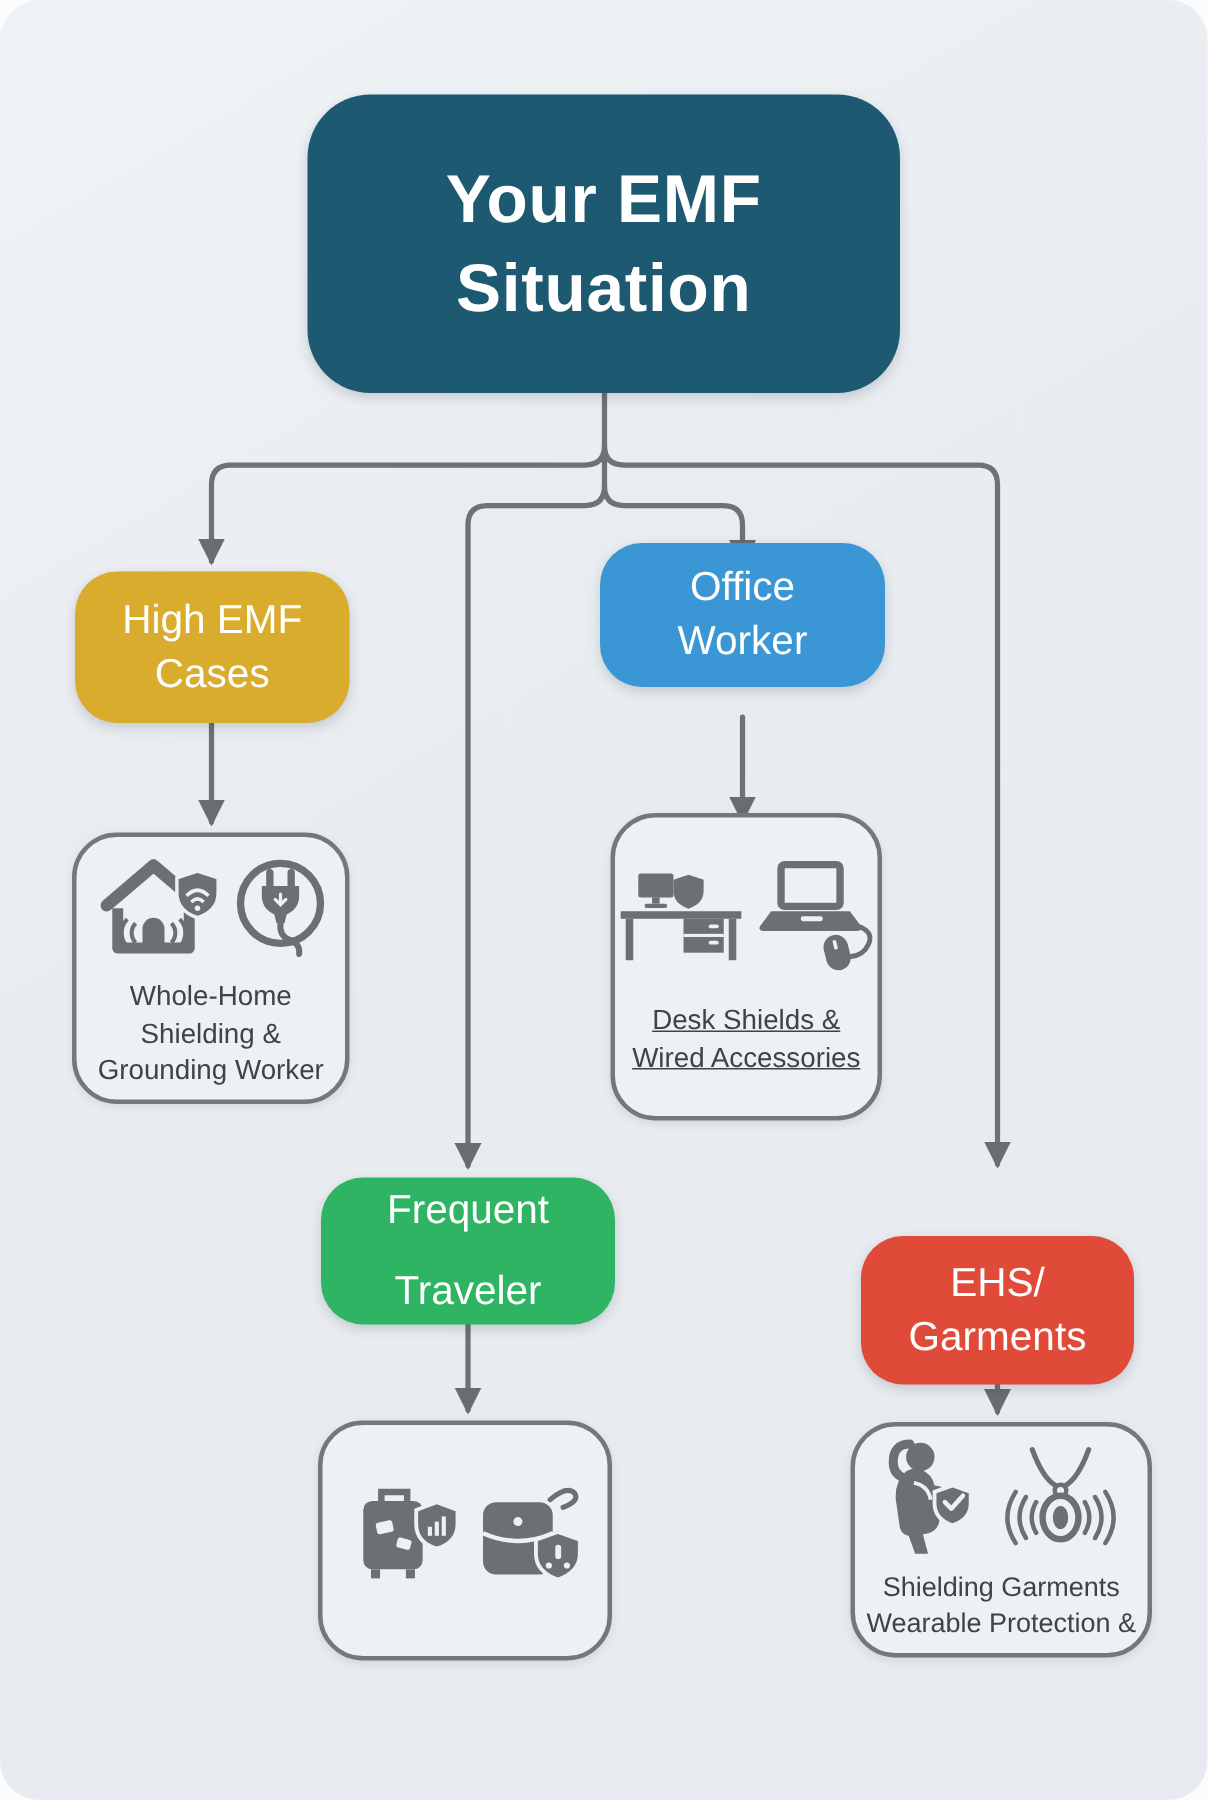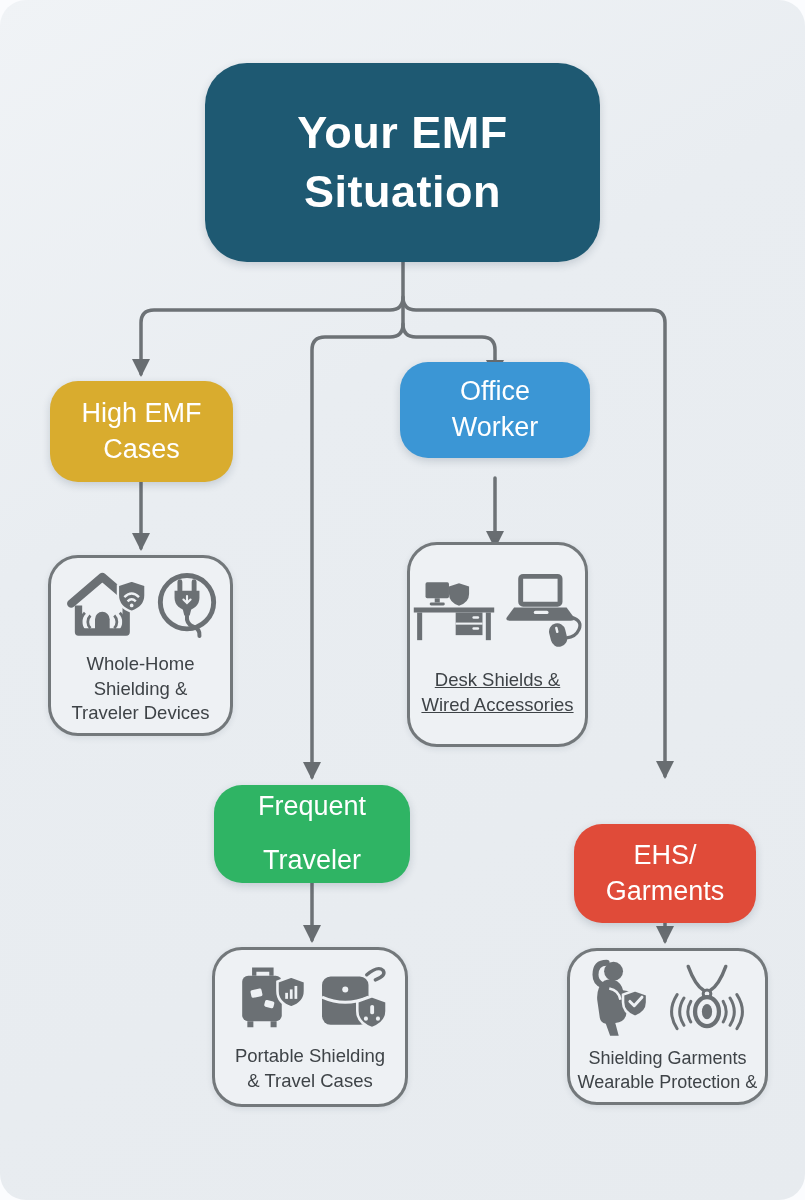--- a/index.html
+++ b/index.html
@@ -115,21 +115,21 @@
           <path d="M28,14 v10 M44,14 v10" stroke="#6b7074" stroke-width="5.5" stroke-linecap="round"></path>
           <path d="M22,24 h28 v8 a14,14 0 0 1 -28,0 Z" fill="#6b7074"></path>
           <path d="M31,44 h10 l-2,8 h-6 Z" fill="#6b7074"></path>
           <path d="M36,30 v6 M32,34 l4,4 4,-4" fill="none" stroke="#eef1f4" stroke-width="2.4" stroke-linecap="round"></path>
           <path d="M36,52 q-1,9 6,12 q9,3 8,11" fill="none" stroke="#6b7074" stroke-width="4.5" stroke-linecap="round"></path>
         </svg>
       </div>
       <div class="caption">
         <span>Whole-Home</span>
         <span>Shielding &amp;</span>
-        <span>Traveler Devices</span>
+        <span>Grounding Worker</span>
       </div>
     </div>
 
     <div class="leaf l2">
       <div class="icons">
         <svg width="84" height="62" viewBox="0 0 100 74">
           <rect x="16" y="4" width="28" height="19" rx="2" fill="#6b7074"></rect>
           <rect x="27" y="23" width="6" height="5" fill="#6b7074"></rect>
           <rect x="21" y="28" width="18" height="3.5" rx="1.7" fill="#6b7074"></rect>
           <path d="M56,5 l12,4 v9 q0,10 -12,14 q-12,-4 -12,-14 v-9 Z" fill="#6b7074"></path>
@@ -176,24 +176,20 @@
           <path d="M62,16 q13,-11 19,-5 q4,6 -9,11" fill="none" stroke="#6b7074" stroke-width="4" stroke-linecap="round"></path>
           <rect x="10" y="18" width="54" height="56" rx="10" fill="#6b7074"></rect>
           <path d="M10,42 q27,12 54,0" fill="none" stroke="#eef1f4" stroke-width="3.5"></path>
           <circle cx="37" cy="33" r="3.5" fill="#eef1f4"></circle>
           <path d="M68,41 l17,6 v11 q0,14 -17,20 q-17,-6 -17,-20 v-11 Z" fill="#6b7074" stroke="#eef1f4" stroke-width="3"></path>
           <rect x="66" y="51" width="4.5" height="11" rx="2.2" fill="#eef1f4"></rect>
           <circle cx="61" cy="67" r="2.4" fill="#eef1f4"></circle>
           <circle cx="75" cy="67" r="2.4" fill="#eef1f4"></circle>
         </svg>
       </div>
-      <div class="caption">
-        <span>Portable Shielding</span>
-        <span>&amp; Travel Cases</span>
-      </div>
     </div>
 
     <div class="leaf l4">
       <div class="icons">
         <svg width="74" height="80" viewBox="0 0 86 92">
           <circle cx="39" cy="15" r="11" fill="#6b7074"></circle>
           <path d="M31,5 q-13,0 -13,14 q0,9 8,12" fill="none" stroke="#6b7074" stroke-width="7" stroke-linecap="round"></path>
           <path d="M28,26 q-9,8 -8,22 l3,21 q1,6 7,7 l5,14 h10 l-4,-15 q12,-1 13,-12 l1,-7 q9,-2 8,-10 q-2,-8 -13,-9 q-2,-9 -10,-12 q-6,-2 -12,1 Z" fill="#6b7074"></path>
           <path d="M34,35 q11,2 13,13" fill="none" stroke="#eef1f4" stroke-width="3"></path>
           <path d="M64,37 l14,5 v9 q0,12 -14,17 q-14,-5 -14,-17 v-9 Z" fill="#6b7074" stroke="#eef1f4" stroke-width="3"></path>

